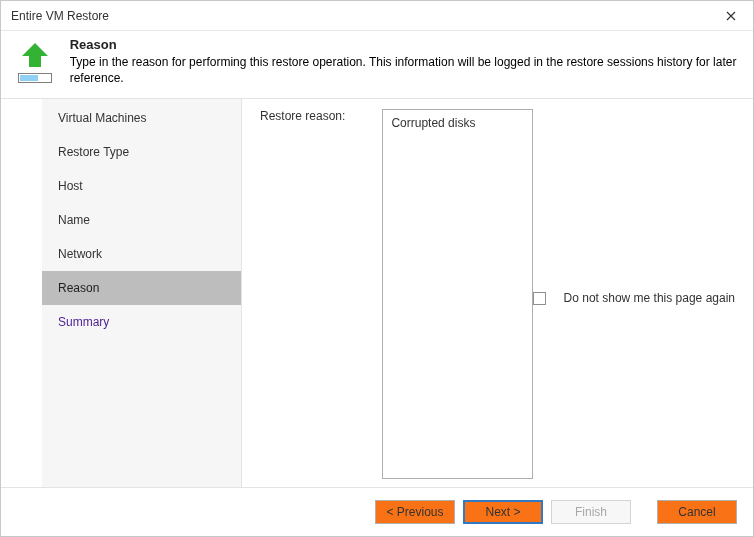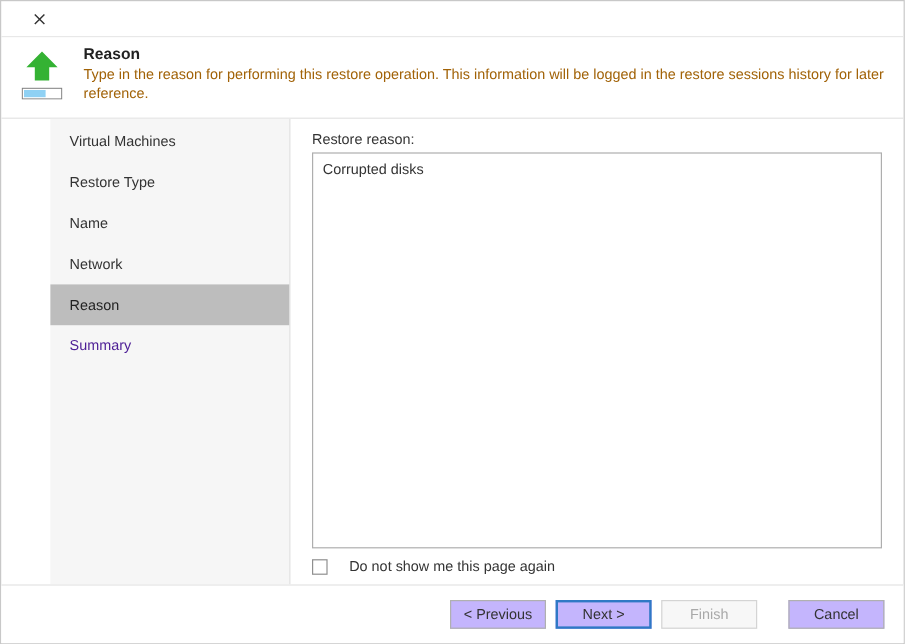--- a/index.html
+++ b/index.html
@@ -33,21 +33,21 @@
     display:flex;
     padding: 6px 14px 12px 14px;
     gap: 14px;
   }
   .header-icon {
     width: 44px;
     display:flex; flex-direction:column; align-items:center; gap:4px;
     padding-top:4px;
   }
   .header-text .heading { font-weight:700; font-size:13px; margin-bottom:2px; color:#222; }
-  .header-text .desc { color:#a16207; line-height:1.35; }
+  .header-text .desc { color:#000000; line-height:1.35; }
 
   .body {
     flex:1;
     display:flex;
     border-top: 1px solid #e3e3e3;
     min-height:0;
   }
 
   .sidebar {
     width: 200px;
@@ -63,33 +63,34 @@
   }
   .side-item.active {
     background:#bdbdbd;
     color:#222;
   }
   .side-item.dim { color:#4c1d95; cursor:default; }
 
   .main {
     flex:1;
     padding: 10px 18px 8px 18px;
-    display:flex; flex-direction:column;
+    display:flex; flex-direction:row;
     min-height:0;
   }
   .field-label { margin-bottom:4px; color:#333; }
   .reason-box {
     flex:1;
     border:1px solid #aeaeae;
     resize:none;
     padding:6px 8px;
     font: inherit;
     color:#333;
     outline:none;
     min-height:0;
+    margin-left:37px;
   }
   .check-row {
     display:flex; align-items:center; gap:18px;
     margin-top:8px;
   }
   .chk {
     width:13px; height:13px; border:1px solid #8f8f8f; background:#fff; display:inline-block;
   }
 
   .footer {
@@ -97,36 +98,37 @@
     padding: 12px 16px;
     display:flex;
     justify-content:flex-end;
     gap:8px;
     background:#fff;
   }
   .btn {
     min-width:80px;
     height:24px;
     padding: 0 10px;
-    background:#c4b5fd;
+    background:#f97316;
     border:1px solid #b0b0b0;
     display:flex; align-items:center; justify-content:center;
     cursor:pointer;
     color:#333;
   }
   .btn.primary { border:2px solid #2f79c5; }
   .btn.disabled {
     color:#a8a8a8; border-color:#d4d4d4; background:#f7f7f7; cursor:default;text-align:right;
   }
   .gap { width:10px; }
 </style>
 </head>
 <body>
 
 <div class="titlebar">
+  <span class="title">Entire VM Restore</span>
   <div class="close">
     <span>
       <svg width="10" height="10" viewBox="0 0 10 10">
           <path d="M1 1 L9 9 M9 1 L1 9" stroke="#333" stroke-width="1.2"></path>
         </svg>
     </span>
   </div>
 </div>
 
 <div class="header">
@@ -143,20 +145,21 @@
     <div class="heading">Reason</div>
     <div class="desc">Type in the reason for performing this restore operation. This information will be logged in the restore sessions history for later reference.</div>
   </div>
 </div>
 
 <div class="body">
 
   <div class="sidebar">
     <div class="side-item"><span>Virtual Machines</span></div>
     <div class="side-item"><span>Restore Type</span></div>
+    <div class="side-item"><span>Host</span></div>
     <div class="side-item"><span>Name</span></div>
     <div class="side-item"><span>Network</span></div>
     <div class="side-item active"><span>Reason</span></div>
     <div class="side-item dim"><span>Summary</span></div>
   </div>
 
   <div class="main">
     <div class="field-label">Restore reason:</div>
     <textarea class="reason-box" style="">Corrupted disks</textarea>
     <div class="check-row">

